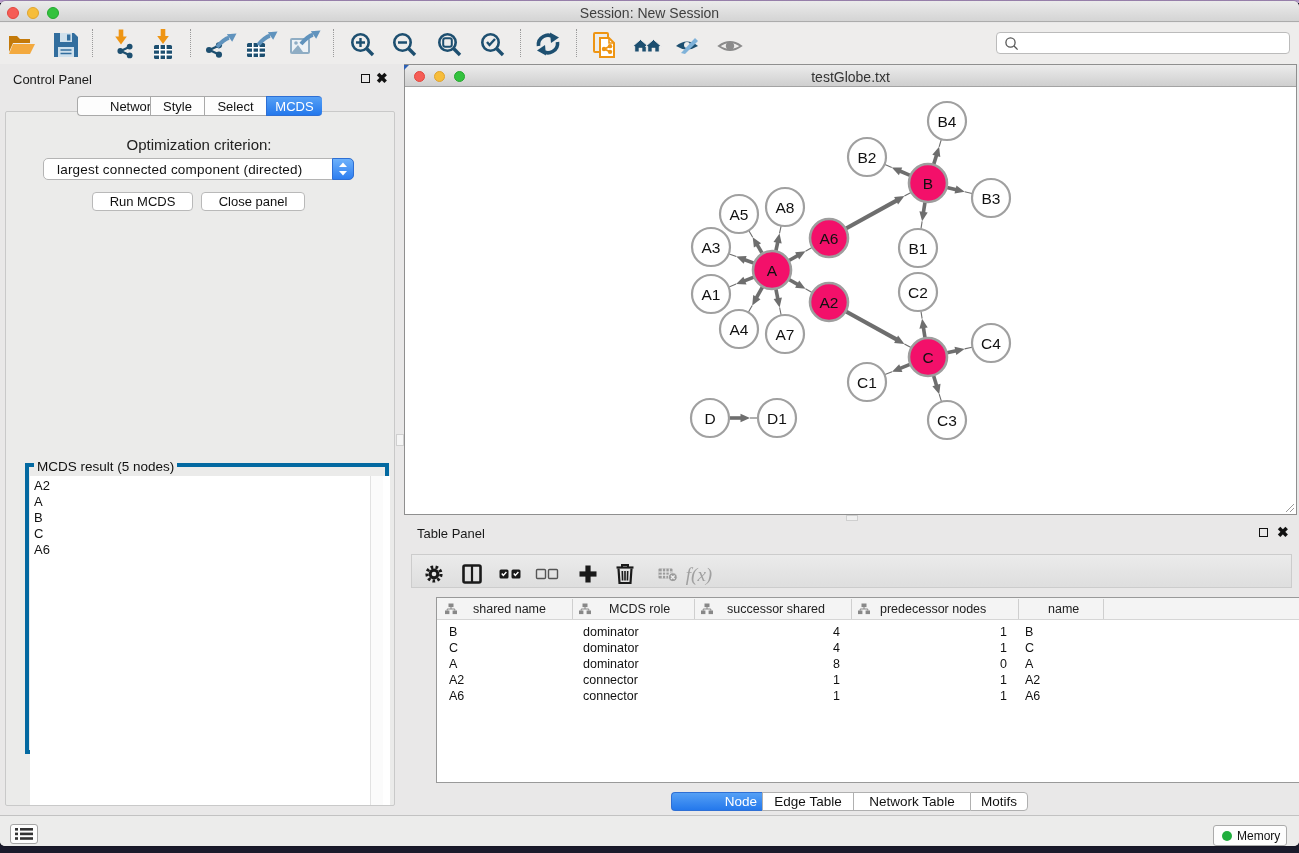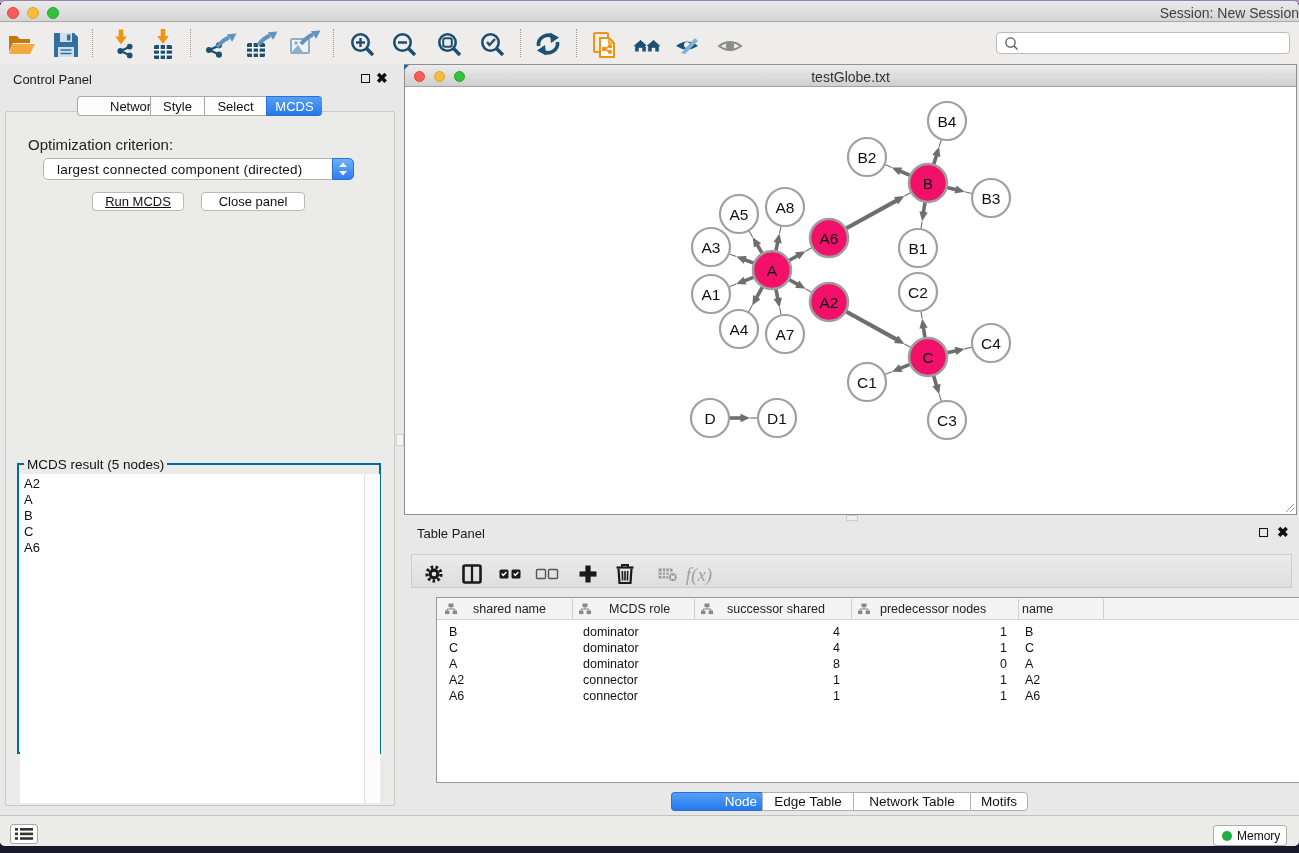--- a/index.html
+++ b/index.html
@@ -6,21 +6,21 @@
 html,body { width:1299px; height:853px; overflow:hidden; }
 body { font-family:"Liberation Sans", sans-serif; background:#1a1a2b; position:relative; }
 #desktop-top { position:absolute; left:0; top:0; width:1299px; height:3px;
   background:linear-gradient(#a88cc0,#cdb6da); }
 #win { position:absolute; left:0; top:1px; width:1299px; height:845px;
   background:#e9e8e8; border-radius:6px 6px 5px 5px; overflow:hidden;
   box-shadow:0 0 2px rgba(0,0,0,.5); }
 
 #titlebar { position:absolute; left:0; top:0; width:100%; height:21px;
   background:linear-gradient(#ebebeb,#d4d4d4); border-bottom:1px solid #acacac; }
-#titlebar .title { position:absolute; left:0; right:0; top:4px; text-align:right;
+#titlebar .title { position:absolute; left:0; right:0; top:4px; text-align:center;
   font-size:14px; color:#404040; }
 .tl { position:absolute; border-radius:50%; width:12px; height:12px; top:6px; }
 .tl.r { background:#f55d56; border:1px solid #e2463e; }
 .tl.y { background:#f6bd3b; border:1px solid #e0a42e; }
 .tl.g { background:#33c23e; border:1px solid #24a82f; }
 
 #toolbar { position:absolute; left:0; top:22px; width:100%; height:41px; background:#eeedec; }
 .sep { position:absolute; top:6px; height:28px; width:0;
   border-left:1px dotted #9a9a9a; }
 #searchbox { position:absolute; left:996px; top:9px; width:294px; height:22px;
@@ -30,34 +30,34 @@
 .float-ic { position:absolute; width:9px; height:9px; border:1.5px solid #111; }
 .close-x { position:absolute; font-size:14px; font-weight:bold; color:#111; }
 #cp-tabs { position:absolute; left:77px; top:95px; height:20px; display:flex; z-index:3; }
 .tab { height:20px; border:1px solid #a9a9a9; border-right:none; background:#fdfdfd;
   font-size:13px; color:#111; text-align:center; line-height:19px; }
 .tab:first-child { border-radius:4px 0 0 4px;padding-left:32px; }
 .tab.sel { background:linear-gradient(#55a0f5,#2478ec); color:#fff; border-color:#2e6fd4;
   border-radius:0 4px 4px 0; }
 #cp-body { position:absolute; left:5px; top:110px; width:390px; height:695px;
   background:#ebebea; border:1px solid #c9c9c9; border-radius:2px; }
-#opt-label { position:absolute; left:0; width:398px; top:135px; text-align:left;
-  font-size:15px; color:#222;padding-left:28px; }
+#opt-label { position:absolute; left:0; width:398px; top:135px; text-align:center;
+  font-size:15px; color:#222; }
 #dropdown { position:absolute; left:43px; top:157px; width:311px; height:22px;
   background:#fff; border:1px solid #b4b4b4; border-radius:5px; }
 #dropdown .txt { position:absolute; left:13px; top:2.5px; font-size:13.5px; letter-spacing:0.2px; color:#111; }
 #dropdown .btn { position:absolute; right:-1px; top:-1px; width:22px; height:22px;
   background:linear-gradient(#6db1fb,#2e7ef0); border-radius:0 5px 5px 0;
   border:1px solid #2e6fd4; }
 .pushbtn { position:absolute; height:19px; background:#fff;
   border:1px solid #b9b9b9; border-radius:4px; font-size:13px; color:#111;
   text-align:center; line-height:17px; }
 
-#mcds-fs { position:absolute; left:17px; top:462px; width:364px; height:291px;
-  border:2px solid #0369a1; }
+#mcds-fs { position:absolute; left:25px; top:462px; width:364px; height:291px;
+  border:4px solid #0369a1; }
 #mcds-legend { position:absolute; left:5px; top:-8px; background:#ebebea;
   font-size:13.5px; color:#111; padding:0 3px; }
 #mcds-list { position:absolute; left:1px; top:9px; width:360px; height:329px;
   background:#fff; font-size:13px; color:#111; line-height:16px; padding:2px 0 0 4px; }
 #mcds-scroll { position:absolute; right:2px; top:9px; width:13px; height:329px;
   background:#fbfbfb; border-left:1px solid #e2e2e2; }
 
 #netwin { position:absolute; left:404px; top:63px; width:893px; height:451px;
   border:1px solid #8f8f8f; background:#fff; }
 #nw-titlebar { position:absolute; left:0; top:0; width:100%; height:22px;
@@ -267,21 +267,21 @@
   <div id="opt-label">Optimization criterion:</div>
   <div id="dropdown">
     <div class="txt">largest connected component (directed)</div>
     <div class="btn">
       <svg width="20" height="20" viewBox="0 0 20 20" style="position:absolute;left:0;top:0">
         <path d="M6 8 L10 3.6 L14 8 Z" fill="#fff"></path>
         <path d="M6 12 L10 16.4 L14 12 Z" fill="#fff"></path>
       </svg>
     </div>
   </div>
-  <div class="pushbtn" style="left:92px; top:191px; width:92px;text-decoration:underline;">Run MCDS</div>
+  <div class="pushbtn" style="left:92px; top:191px; width:101px;">Run MCDS</div>
   <div class="pushbtn" style="left:201px; top:191px; width:104px;">Close panel</div>
   <div id="mcds-fs">
     <div id="mcds-legend">MCDS result (5 nodes)</div>
     <div id="mcds-list">A2<br>A<br>B<br>C<br>A6</div>
     <div id="mcds-scroll"></div>
   </div>
 
   <div id="netwin">
     <svg width="5" height="5" viewBox="0 0 5 5" style="position:absolute;left:-1px;top:0px;z-index:4">
         <path d="M0,0 L5,0 L0,5 Z" fill="#2f62b5"></path>
@@ -490,21 +490,21 @@
         </svg>
         <div class="colsep" style="left:135px"></div>
       <div class="colsep" style="left:257px"></div>
       <div class="colsep" style="left:414px"></div>
       <div class="colsep" style="left:581px"></div>
       <div class="colsep" style="left:666px"></div>
       <div class="th" style="left:36px">shared name</div>
       <div class="th" style="left:172px">MCDS role</div>
       <div class="th" style="left:290px">successor shared</div>
       <div class="th" style="left:443px">predecessor nodes</div>
-      <div class="th" style="left:585px">name</div>
+      <div class="th" style="left:611px">name</div>
     </div>
     <div id="TROWS">
         <div class="td" style="left:12px; top:27px;">B</div>
         <div class="td" style="left:146px; top:27px;">dominator</div>
         <div class="td" style="left:258px; width:145px; top:27px; text-align:right;">4</div>
         <div class="td" style="left:420px; width:150px; top:27px; text-align:right;">1</div>
         <div class="td" style="left:588px; top:27px;">B</div>
         <div class="td" style="left:12px; top:43px;">C</div>
         <div class="td" style="left:146px; top:43px;">dominator</div>
         <div class="td" style="left:258px; width:145px; top:43px; text-align:right;">4</div>

